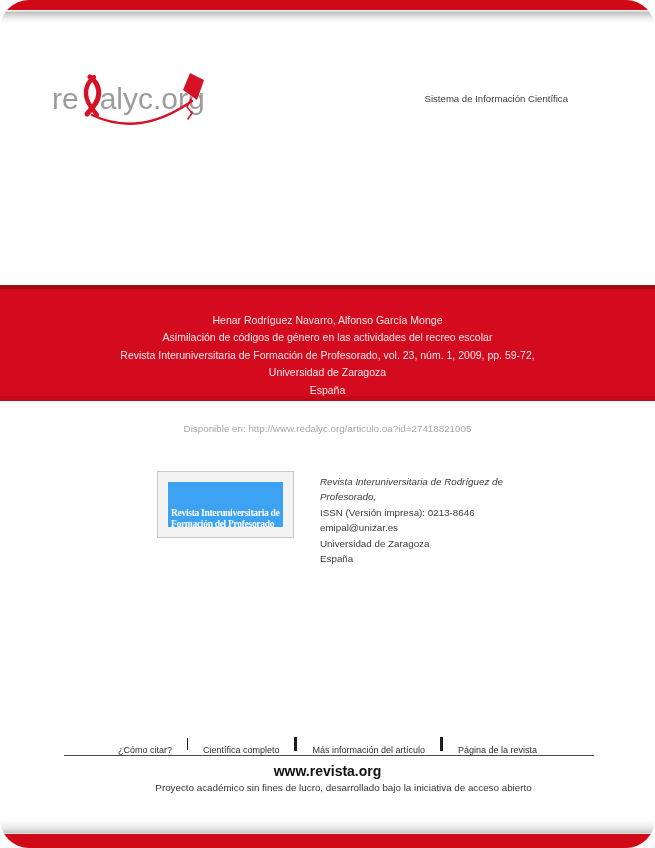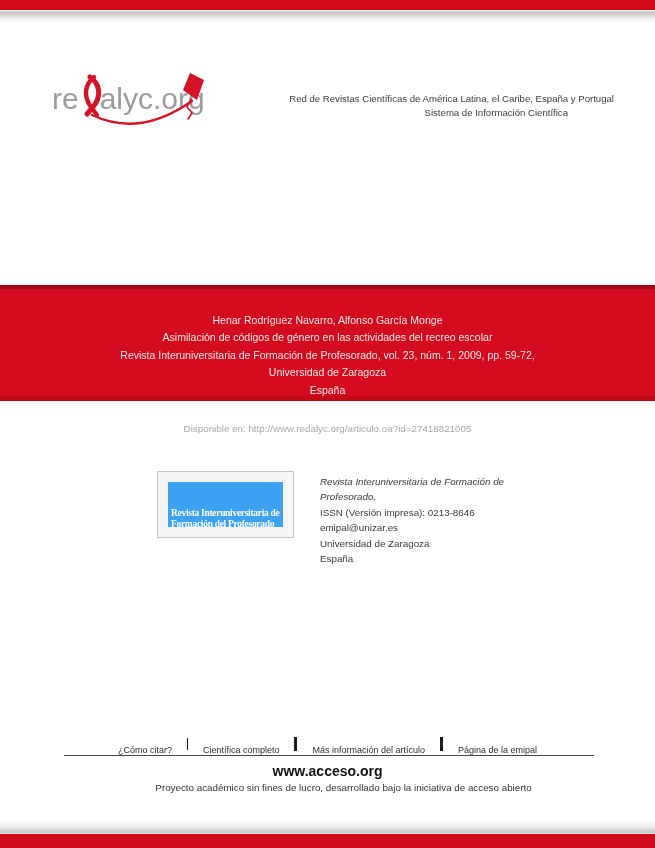--- a/index.html
+++ b/index.html
@@ -1,18 +1,18 @@
 <!DOCTYPE html>
 <html><head>
 <meta charset="utf-8">
 <style>
   html,body{margin:0;padding:0;background:#fff;}
   #page{
     position:relative;width:655px;height:848px;overflow:hidden;
-    background:#fff;font-family:"Liberation Sans","DejaVu Sans",sans-serif;
+    background:#fff;font-family:"Liberation Sans","DejaVu Sans",sans-serif;border-radius:29px;
   }
   
   .topbar{position:absolute;left:0;top:0;width:655px;height:10px;background:#d00919;}
   .topshadow{position:absolute;left:0;top:10px;width:655px;height:13px;
     background:linear-gradient(180deg,#ffffff 0%,#c3c3c3 18%,#f2f2f2 70%,#ffffff 100%);}
   .bottomshadow{position:absolute;left:0;top:820px;width:655px;height:14px;
     background:linear-gradient(180deg,#ffffff 0%,#e9e9e9 55%,#c6c6c6 92%,#f5f5f5 100%);}
   .bottombar{position:absolute;left:0;top:834px;width:655px;height:14px;background:#d00919;}
 
   
@@ -87,21 +87,20 @@
     <svg class="logo-overlay" width="178" height="58" viewBox="0 0 178 58">
       <path d="M40 45 C72 60 104 56 140 31" stroke="#d61226" stroke-width="2.4" fill="none" stroke-linecap="round"></path>
       <path d="M42 7 C33 14 31 26 39 37 L45 45" stroke="#d61226" stroke-width="4.4" fill="none" stroke-linecap="round"></path>
       <path d="M38 7 C48 14 50 26 41 37 L35 44" stroke="#d61226" stroke-width="5" fill="none" stroke-linecap="round"></path>
       <polygon points="138,3 152,10 145,30 131,20" fill="#d61226"></polygon>
       <path d="M139 29 L135 37 L140 43 L136 49" stroke="#d61226" stroke-width="1.6" fill="none" stroke-linecap="round"></path>
     </svg>
   </div>
 
   <div class="header-right">
-    <div class="l1">Red de Revistas Científicas de América Latina, el Caribe, España y Portugal</div>
     <div class="l2">Sistema de Información Científica</div>
   </div>
 
   <div class="banner">
     <div class="banner-text">
       <div>Henar Rodríguez Navarro, Alfonso García Monge</div>
       <div>Asimilación de códigos de género en las actividades del recreo escolar</div>
       <div>Revista Interuniversitaria de Formación de Profesorado, vol. 23, núm. 1, 2009, pp. 59-72,</div>
       <div>Universidad de Zaragoza</div>
       <div>España</div>
@@ -114,38 +113,38 @@
     <div class="cover-inner">
       <div class="cover-title">
         <span>Revista Interuniversitaria de</span><br>
         <span>Formación del Profesorado</span>
       </div>
       <div class="cover-subtitle">CONTINUACIÓN DE LA ANTIGUA REVISTA DE ESCUELAS NORMALES</div>
     </div>
   </div>
 
   <div class="jinfo">
-    <div class="it">Revista Interuniversitaria de Formación de</div>
+    <div class="it">Revista Interuniversitaria de Rodríguez de</div>
     <div class="it">Profesorado,</div>
     <div>ISSN (Versión impresa): 0213-8646</div>
     <div class="email">emipal@unizar.es</div>
     <div>Universidad de Zaragoza</div>
     <div>España</div>
   </div>
 
   <div class="links-row">
     <span class="lnk">¿Cómo citar?</span>
     <span class="sep thin"></span>
     <span class="lnk">Científica completo</span>
     <span class="sep thick"></span>
     <span class="lnk">Más información del artículo</span>
     <span class="sep thick"></span>
-    <span class="lnk">Página de la emipal</span>
+    <span class="lnk">Página de la revista</span>
   </div>
   <div class="links-rule"></div>
 
-  <div class="site">www.acceso.org</div>
+  <div class="site">www.revista.org</div>
   <div class="note">Proyecto académico sin fines de lucro, desarrollado bajo la iniciativa de acceso abierto</div>
 
   <div class="bottomshadow"></div>
   <div class="bottombar"></div>
 
 </div>
 
 </body></html>

